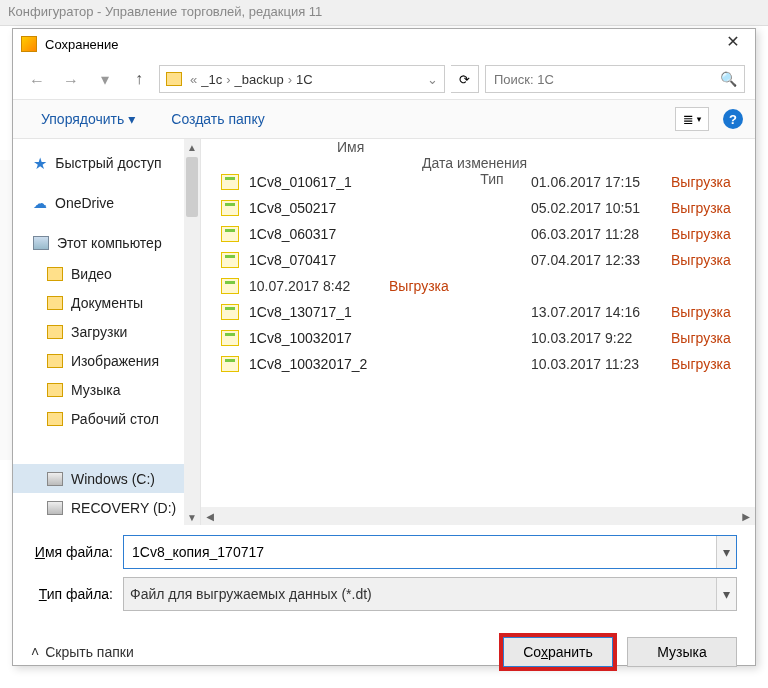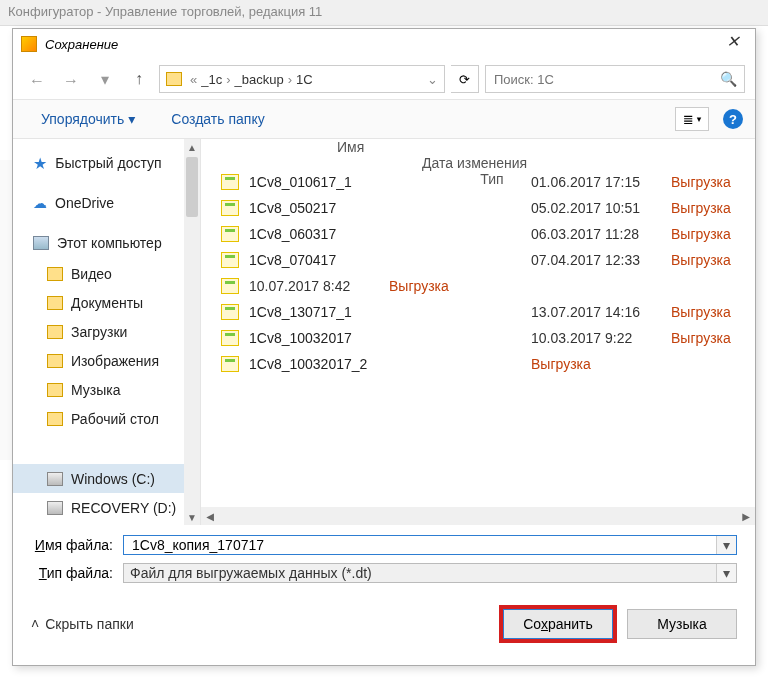--- a/index.html
+++ b/index.html
@@ -1,21 +1,21 @@
 <!DOCTYPE html>
 <html><head>
 <meta charset="utf-8">
 <style>
   * { box-sizing: border-box; font-family: "Segoe UI", Tahoma, sans-serif; }
   body { margin: 0; width: 768px; height: 688px; background: #fff; overflow: hidden; font-size: 13px; color: #000; }
   .bg-title { height: 26px; background: #f0f0f0; color: #888; padding: 4px 8px; font-size: 13px; border-bottom: 1px solid #ddd; }
   .bg-ribbon { position: absolute; left: 0; top: 160px; width: 30px; height: 300px; background: #fafafa; border-right: 1px solid #ddd; }
 
   .dialog { position: absolute; left: 12px; top: 28px; width: 744px; height: 638px; background: #fff; border: 1px solid #aaa; box-shadow: 3px 3px 8px rgba(0,0,0,0.15); }
-  .dlg-title { height: 30px; display: flex; align-items: center; padding: 0 8px; font-style: italic; }
+  .dlg-title { height: 30px; display: flex; align-items: center; padding: 0 8px; }
   .dlg-title .ico { width: 16px; height: 16px; background: linear-gradient(135deg,#fc0,#f80); border:1px solid #c80; margin-right: 8px; }
   .dlg-title .txt { flex: 1; font-size: 13px; }
   .dlg-title .close { width: 28px; height: 22px; text-align:center; font-size:16px; line-height:18px; color:#333; cursor:pointer; }
 
   .nav-row { height: 40px; display:flex; align-items:center; padding: 0 10px; gap:6px; }
   .nav-btn { width:28px; height:28px; display:flex; align-items:center; justify-content:center; color:#999; font-size:16px; cursor:pointer; }
   .nav-btn.up { color:#555; }
   .crumbs { flex:1; height:28px; border:1px solid #ccc; display:flex; align-items:center; padding:0 6px; gap:4px; font-size:13px; color:#333; background:#fff; }
   .crumbs .fld-ic { width:16px; height:14px; background:#ffe08a; border:1px solid #d4a000; margin-right:4px; }
   .crumbs .chev { color:#888; }
@@ -59,21 +59,21 @@
   .frow .fd { width:140px; color:#333; }
   .frow .ft { flex:1; color:#c2410c; }
   .hscroll { margin-top:auto; height:18px; background:#f0f0f0; display:flex; align-items:center; }
   .hscroll .arr { width:18px; text-align:center; color:#666; font-size:10px; cursor:pointer; }
   .hscroll .track { flex:1; }
 
   .form-area { padding:10px 18px 0; }
   .form-row { display:flex; align-items:center; margin-bottom:8px; }
   .form-row label { width:92px; text-align:right; padding-right:10px; font-size:14px; }
   .form-row label u { text-decoration: underline; }
-  .combo { flex:1; height:20px; border:1px solid #7a9fcc; background:#fff; display:flex; align-items:center; padding:0 6px; font-size:14px; position:relative; }
+  .combo { flex:1; height:34px; border:1px solid #7a9fcc; background:#fff; display:flex; align-items:center; padding:0 6px; font-size:14px; position:relative; }
   .combo.file { border-color:#2d7dd2; }
   .combo .drop { position:absolute; right:0; top:0; bottom:0; width:20px; display:flex; align-items:center; justify-content:center; color:#555; cursor:pointer; border-left:1px solid #ccc; background:#f4f4f4; }
   .combo.type { background:#f0f0f0; border-color:#bbb; color:#333; }
   .combo input { border:none; outline:none; flex:1; font-size:14px; }
   .cursor-bar::after { content:""; border-right:1px solid #000; animation: none; }
 
   .btn-row { display:flex; align-items:center; padding:18px 18px 0; }
   .hide-link { font-size:14px; color:#333; cursor:pointer; display:flex; align-items:center; gap:6px; }
   .btn-row .spacer { flex:1; }
   .btns { display:flex; gap:14px; }
@@ -233,20 +233,21 @@
           </div>
           <div class="frow">
             <div class="fic"></div>
             <div class="fn">1Cv8_10032017</div>
             <div class="fd">10.03.2017 9:22</div>
             <div class="ft">Выгрузка</div>
           </div>
           <div class="frow">
             <div class="fic"></div>
             <div class="fn">1Cv8_10032017_2</div>
+            <div class="fd">10.03.2017 11:23</div>
             <div class="ft">Выгрузка</div>
           </div>
         </div>
       <div class="hscroll">
         <div class="arr">◀</div>
         <div class="track"></div>
         <div class="arr">▶</div>
       </div>
     </div>
   </div>

